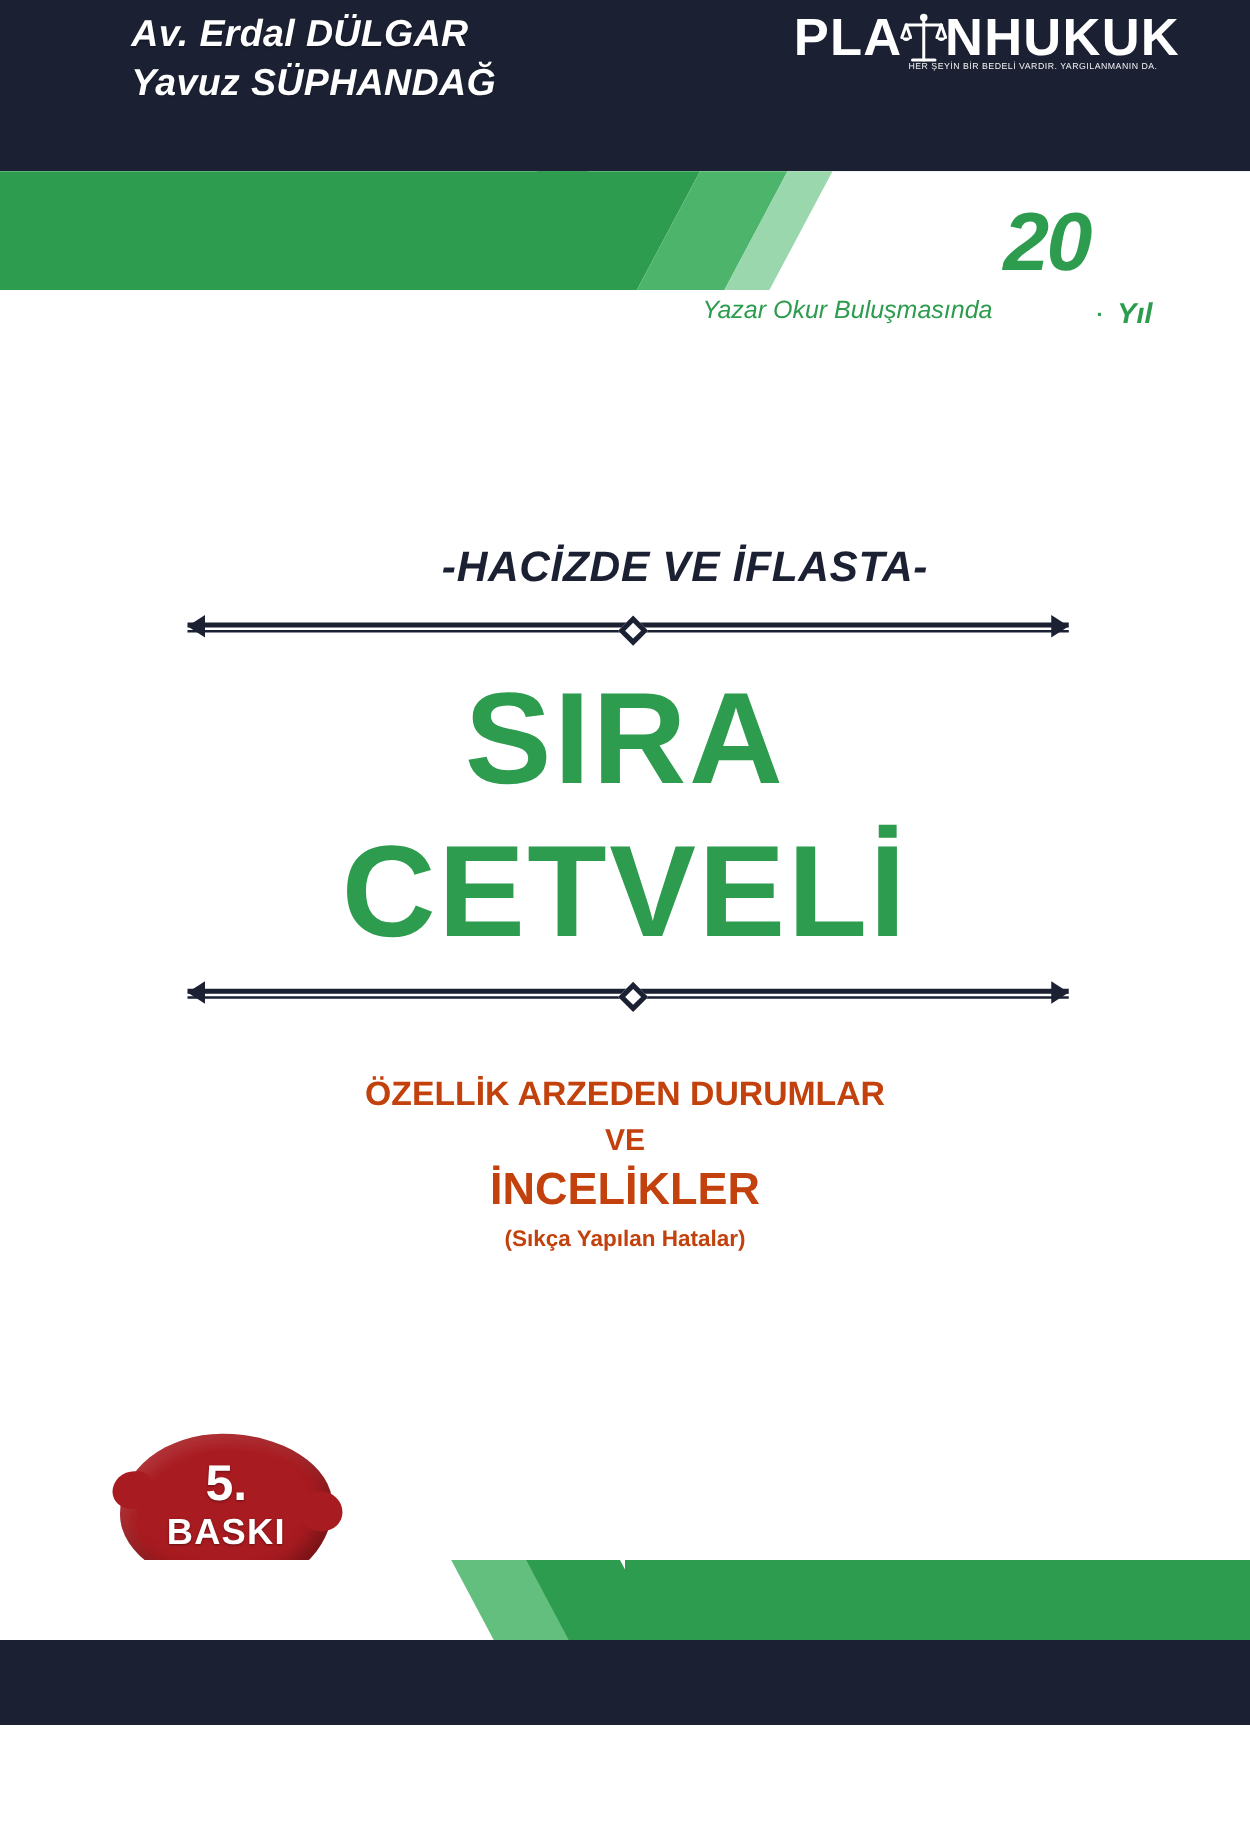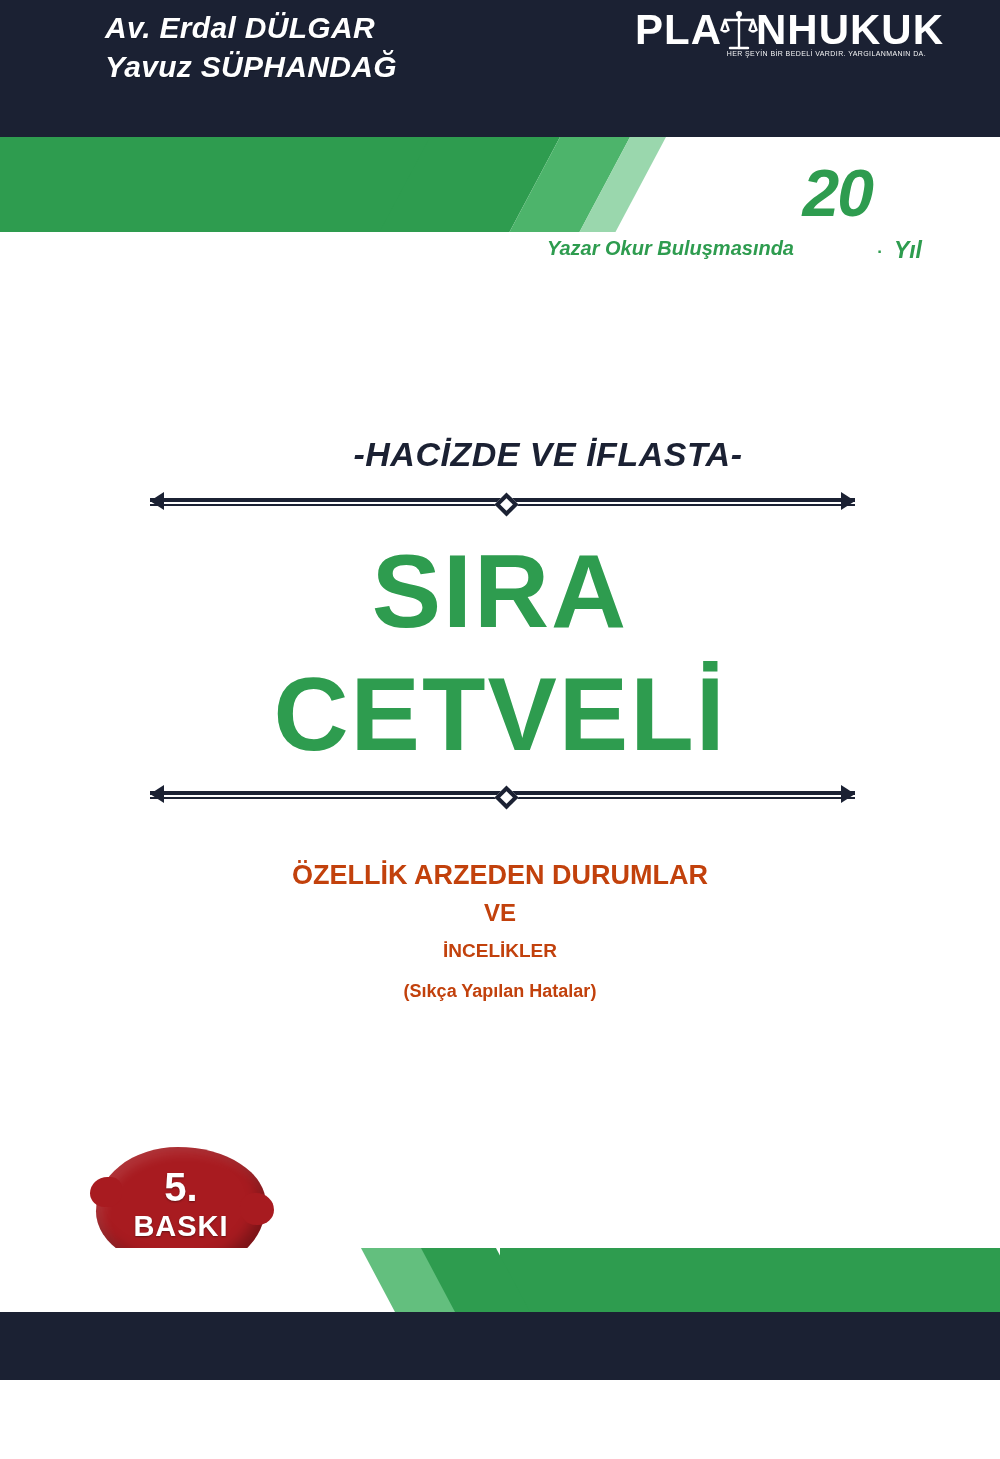--- a/index.html
+++ b/index.html
@@ -89,21 +89,21 @@
     position: absolute;
     right: 78px; top: 160px;
     width: 420px;
     height: 110px;
     z-index: 5;
   }
   .anniv-slogan {
     position: absolute;
     right: 128px; bottom: 10px;
     font-style: italic;
-    font-weight: bold;
+    font-weight: normal;
     font-size: 20px;
     color: #2e9c4f;
     white-space: nowrap;
   }
   .anniv-20 {
     position: absolute;
     right: 50px; top: 0px;
     font-size: 66px;
     font-weight: bold;
     font-style: italic;
@@ -204,21 +204,21 @@
   .subtitle {
     position: absolute;
     left: 0; top: 855px;
     width: 1000px;
     text-align: center;
     color: #c2410c;
     font-weight: bold;
   }
   .subtitle .l1 { font-size: 27px; line-height: 40px; }
   .subtitle .l2 { font-size: 24px; line-height: 36px; }
-  .subtitle .l3 { font-size: 19px; line-height: 40px; }
+  .subtitle .l3 { font-size: 36px; line-height: 40px; }
   .subtitle .l4 { font-size: 18px; line-height: 40px; }
 
   
   .seal {
     position: absolute;
     left: 90px; top: 1143px;
     width: 182px;
     height: 132px;
   }
   .seal .blob {

